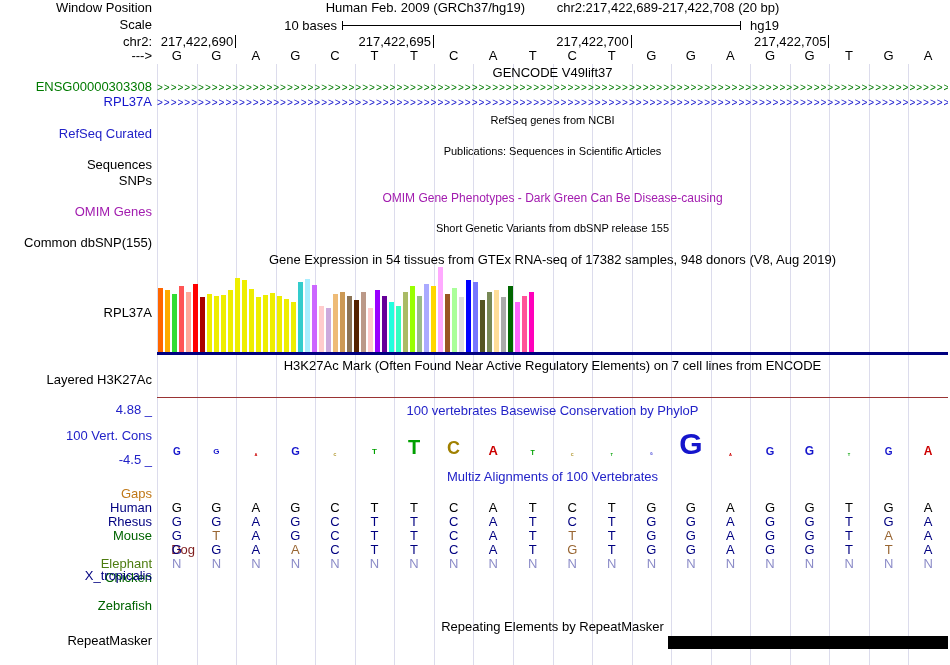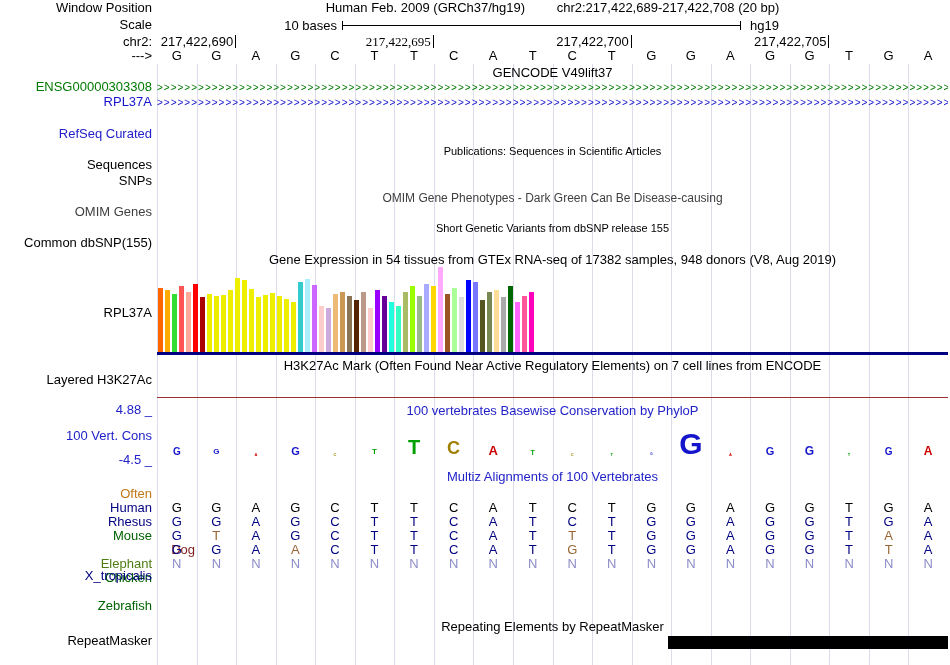--- a/index.html
+++ b/index.html
@@ -4,21 +4,21 @@
 <style>
   html,body{margin:0;padding:0;background:#fff;}
   #app{position:relative;width:950px;height:665px;overflow:hidden;background:#fff;
        font-family:"Liberation Sans",sans-serif;font-size:13px;color:#000;}
   .left-label{position:absolute;left:0;width:152px;text-align:right;white-space:nowrap;
               font-size:13px;height:14px;line-height:14px;}
   .center-title{position:absolute;left:157px;width:791px;text-align:center;white-space:nowrap;line-height:14px;}
   .small{font-size:11px;}
   .mid{font-size:12px;}
   .blue{color:#2222C8;}
-  .green{color:#404040;}
+  .green{color:#a21caf;}
   .guideline{position:absolute;top:64px;bottom:0;width:1px;background:#DCDCEC;}
   .base-row{position:absolute;left:157px;width:791px;display:flex;height:14px;line-height:14px;font-size:13px;}
   .cell{flex:1 1 0;text-align:center;}
   .coord{position:absolute;top:35px;height:13px;line-height:13px;border-right:1px solid #000;
          padding-right:2px;white-space:nowrap;font-size:13px;}
   .scale-value{position:absolute;left:157px;width:180px;text-align:right;top:18px;}
   .scalebar{position:absolute;top:21px;left:342px;width:397px;height:9px;
             border-left:1px solid #000;border-right:1px solid #000;
             background:linear-gradient(to bottom,transparent 4px,#000 4px,#000 5px,transparent 5px);}
   .hg19{position:absolute;left:750px;top:18px;}
@@ -66,21 +66,21 @@
   </div>
 
   <div class="left-label" style="top:18px">Scale</div>
   <div class="scale-value">10 bases</div>
   <div class="scalebar"></div>
   <div class="hg19">hg19</div>
 
   <div class="left-label" style="top:35px">chr2:</div>
   <div style="position:absolute;inset:0;">
       <span class="coord" style="right: 713.9px;">217,422,690</span>
-      <span class="coord" style="right: 516.15px; font-family: Liberation Serif, serif;">217,422,695</span>
+      <span class="coord" style="right: 516.15px;">217,422,695</span>
       <span class="coord" style="right: 318.4px;">217,422,700</span>
       <span class="coord" style="right: 120.65px;">217,422,705</span>
     </div>
 
   <div class="left-label" style="top:49px">---&gt;</div>
   <div class="base-row" style="top:49px">
       <span class="cell" style="color: rgb(0, 0, 0);">G</span>
       <span class="cell" style="color: rgb(0, 0, 0);">G</span>
       <span class="cell" style="color: rgb(0, 0, 0);">A</span>
       <span class="cell" style="color: rgb(0, 0, 0);">G</span>
@@ -103,20 +103,21 @@
     </div>
 
   <div class="center-title" style="top:66px">GENCODE V49lift37</div>
   <div style="position:absolute;inset:0;">
       <div class="left-label" style="top: 80px; color: rgb(0, 122, 0);">ENSG00000303308</div>
       <div class="arrow-track" style="top: 81px; color: rgb(0, 122, 0);">&gt;&gt;&gt;&gt;&gt;&gt;&gt;&gt;&gt;&gt;&gt;&gt;&gt;&gt;&gt;&gt;&gt;&gt;&gt;&gt;&gt;&gt;&gt;&gt;&gt;&gt;&gt;&gt;&gt;&gt;&gt;&gt;&gt;&gt;&gt;&gt;&gt;&gt;&gt;&gt;&gt;&gt;&gt;&gt;&gt;&gt;&gt;&gt;&gt;&gt;&gt;&gt;&gt;&gt;&gt;&gt;&gt;&gt;&gt;&gt;&gt;&gt;&gt;&gt;&gt;&gt;&gt;&gt;&gt;&gt;&gt;&gt;&gt;&gt;&gt;&gt;&gt;&gt;&gt;&gt;&gt;&gt;&gt;&gt;&gt;&gt;&gt;&gt;&gt;&gt;&gt;&gt;&gt;&gt;&gt;&gt;&gt;&gt;&gt;&gt;&gt;&gt;&gt;&gt;&gt;&gt;&gt;&gt;&gt;&gt;&gt;&gt;&gt;&gt;&gt;&gt;&gt;&gt;&gt;&gt;&gt;&gt;&gt;&gt;&gt;&gt;&gt;&gt;&gt;&gt;&gt;&gt;&gt;&gt;&gt;&gt;&gt;&gt;&gt;&gt;&gt;&gt;&gt;&gt;&gt;&gt;&gt;&gt;&gt;&gt;&gt;&gt;&gt;&gt;&gt;&gt;&gt;&gt;&gt;&gt;&gt;&gt;&gt;&gt;&gt;&gt;&gt;&gt;&gt;&gt;&gt;&gt;&gt;&gt;&gt;&gt;&gt;&gt;&gt;&gt;&gt;&gt;&gt;&gt;&gt;&gt;&gt;&gt;&gt;&gt;&gt;&gt;&gt;&gt;&gt;&gt;&gt;&gt;&gt;&gt;&gt;&gt;&gt;&gt;&gt;&gt;&gt;&gt;&gt;&gt;&gt;&gt;&gt;&gt;&gt;&gt;&gt;&gt;&gt;&gt;&gt;&gt;&gt;&gt;&gt;&gt;&gt;&gt;&gt;&gt;&gt;&gt;&gt;&gt;&gt;&gt;&gt;&gt;&gt;&gt;&gt;&gt;&gt;&gt;&gt;&gt;&gt;&gt;&gt;&gt;&gt;&gt;&gt;&gt;&gt;&gt;&gt;&gt;&gt;&gt;&gt;&gt;&gt;&gt;&gt;&gt;&gt;&gt;&gt;&gt;&gt;&gt;&gt;&gt;&gt;&gt;&gt;&gt;&gt;&gt;&gt;&gt;&gt;&gt;&gt;&gt;&gt;&gt;&gt;&gt;&gt;&gt;&gt;&gt;&gt;&gt;&gt;&gt;&gt;&gt;</div>
       <div class="left-label" style="top: 95px; color: rgb(21, 21, 204);">RPL37A</div>
       <div class="arrow-track" style="top: 96px; color: rgb(21, 21, 204);">&gt;&gt;&gt;&gt;&gt;&gt;&gt;&gt;&gt;&gt;&gt;&gt;&gt;&gt;&gt;&gt;&gt;&gt;&gt;&gt;&gt;&gt;&gt;&gt;&gt;&gt;&gt;&gt;&gt;&gt;&gt;&gt;&gt;&gt;&gt;&gt;&gt;&gt;&gt;&gt;&gt;&gt;&gt;&gt;&gt;&gt;&gt;&gt;&gt;&gt;&gt;&gt;&gt;&gt;&gt;&gt;&gt;&gt;&gt;&gt;&gt;&gt;&gt;&gt;&gt;&gt;&gt;&gt;&gt;&gt;&gt;&gt;&gt;&gt;&gt;&gt;&gt;&gt;&gt;&gt;&gt;&gt;&gt;&gt;&gt;&gt;&gt;&gt;&gt;&gt;&gt;&gt;&gt;&gt;&gt;&gt;&gt;&gt;&gt;&gt;&gt;&gt;&gt;&gt;&gt;&gt;&gt;&gt;&gt;&gt;&gt;&gt;&gt;&gt;&gt;&gt;&gt;&gt;&gt;&gt;&gt;&gt;&gt;&gt;&gt;&gt;&gt;&gt;&gt;&gt;&gt;&gt;&gt;&gt;&gt;&gt;&gt;&gt;&gt;&gt;&gt;&gt;&gt;&gt;&gt;&gt;&gt;&gt;&gt;&gt;&gt;&gt;&gt;&gt;&gt;&gt;&gt;&gt;&gt;&gt;&gt;&gt;&gt;&gt;&gt;&gt;&gt;&gt;&gt;&gt;&gt;&gt;&gt;&gt;&gt;&gt;&gt;&gt;&gt;&gt;&gt;&gt;&gt;&gt;&gt;&gt;&gt;&gt;&gt;&gt;&gt;&gt;&gt;&gt;&gt;&gt;&gt;&gt;&gt;&gt;&gt;&gt;&gt;&gt;&gt;&gt;&gt;&gt;&gt;&gt;&gt;&gt;&gt;&gt;&gt;&gt;&gt;&gt;&gt;&gt;&gt;&gt;&gt;&gt;&gt;&gt;&gt;&gt;&gt;&gt;&gt;&gt;&gt;&gt;&gt;&gt;&gt;&gt;&gt;&gt;&gt;&gt;&gt;&gt;&gt;&gt;&gt;&gt;&gt;&gt;&gt;&gt;&gt;&gt;&gt;&gt;&gt;&gt;&gt;&gt;&gt;&gt;&gt;&gt;&gt;&gt;&gt;&gt;&gt;&gt;&gt;&gt;&gt;&gt;&gt;&gt;&gt;&gt;&gt;&gt;&gt;&gt;&gt;&gt;&gt;&gt;&gt;&gt;&gt;&gt;&gt;&gt;&gt;&gt;&gt;&gt;&gt;&gt;&gt;&gt;</div>
     </div>
 
+  <div class="center-title small" style="top:113px">RefSeq genes from NCBI</div>
   <div class="left-label blue" style="top:127px">RefSeq Curated</div>
 
   <div class="center-title small" style="top:144px">Publications: Sequences in Scientific Articles</div>
   <div class="left-label" style="top:158px">Sequences</div>
 
   <div class="left-label" style="top:174px">SNPs</div>
 
   <div class="center-title mid green" style="top:191px">OMIM Gene Phenotypes - Dark Green Can Be Disease-causing</div>
   <div class="left-label green" style="top:205px">OMIM Genes</div>
 
@@ -209,21 +210,21 @@
       <span class="logo-cell" style="font-size: 4px; color: rgb(204, 0, 0);">A</span>
       <span class="logo-cell" style="font-size: 11px; color: rgb(21, 21, 204);">G</span>
       <span class="logo-cell" style="font-size: 12px; color: rgb(21, 21, 204);">G</span>
       <span class="logo-cell" style="font-size: 4px; color: rgb(0, 160, 0);">T</span>
       <span class="logo-cell" style="font-size: 10px; color: rgb(21, 21, 204);">G</span>
       <span class="logo-cell" style="font-size: 12px; color: rgb(204, 0, 0);">A</span>
     </div>
 
   <div class="center-title blue" style="top:470px">Multiz Alignments of 100 Vertebrates</div>
   <div style="position:absolute;inset:0;">
-      <div class="left-label" style="top: 487px; color: rgb(192, 120, 24);">Often</div>
+      <div class="left-label" style="top: 487px; color: rgb(192, 120, 24);">Gaps</div>
       <div class="left-label" style="top: 501px; color: rgb(0, 0, 128);">Human</div>
       <div class="base-row" style="top: 501px;">
         <span class="cell" style="color: rgb(0, 0, 0);">G</span>
         <span class="cell" style="color: rgb(0, 0, 0);">G</span>
         <span class="cell" style="color: rgb(0, 0, 0);">A</span>
         <span class="cell" style="color: rgb(0, 0, 0);">G</span>
         <span class="cell" style="color: rgb(0, 0, 0);">C</span>
         <span class="cell" style="color: rgb(0, 0, 0);">T</span>
         <span class="cell" style="color: rgb(0, 0, 0);">T</span>
         <span class="cell" style="color: rgb(0, 0, 0);">C</span>

